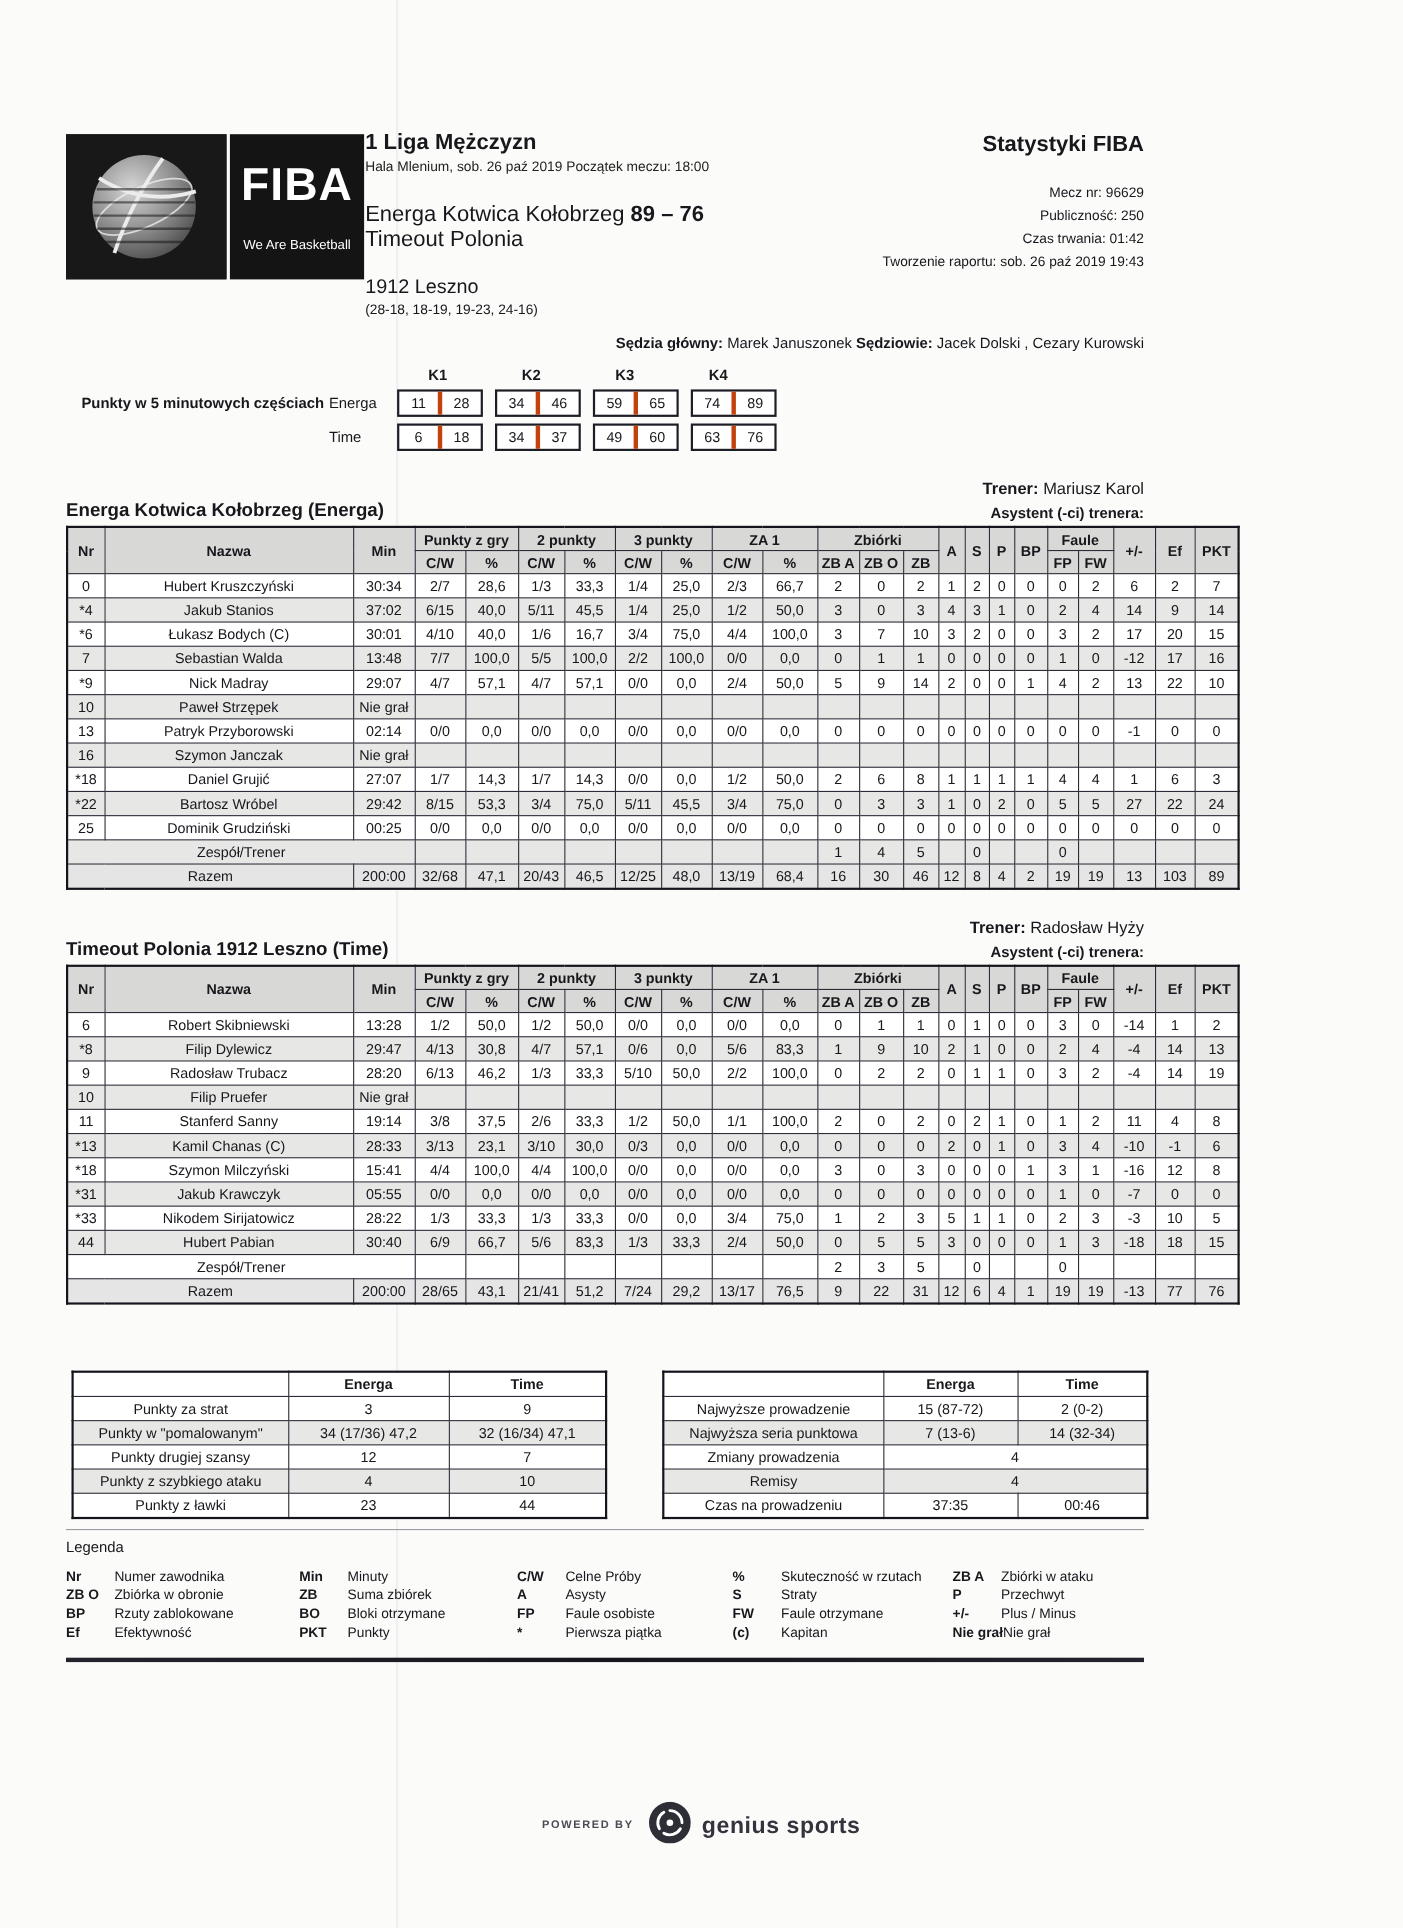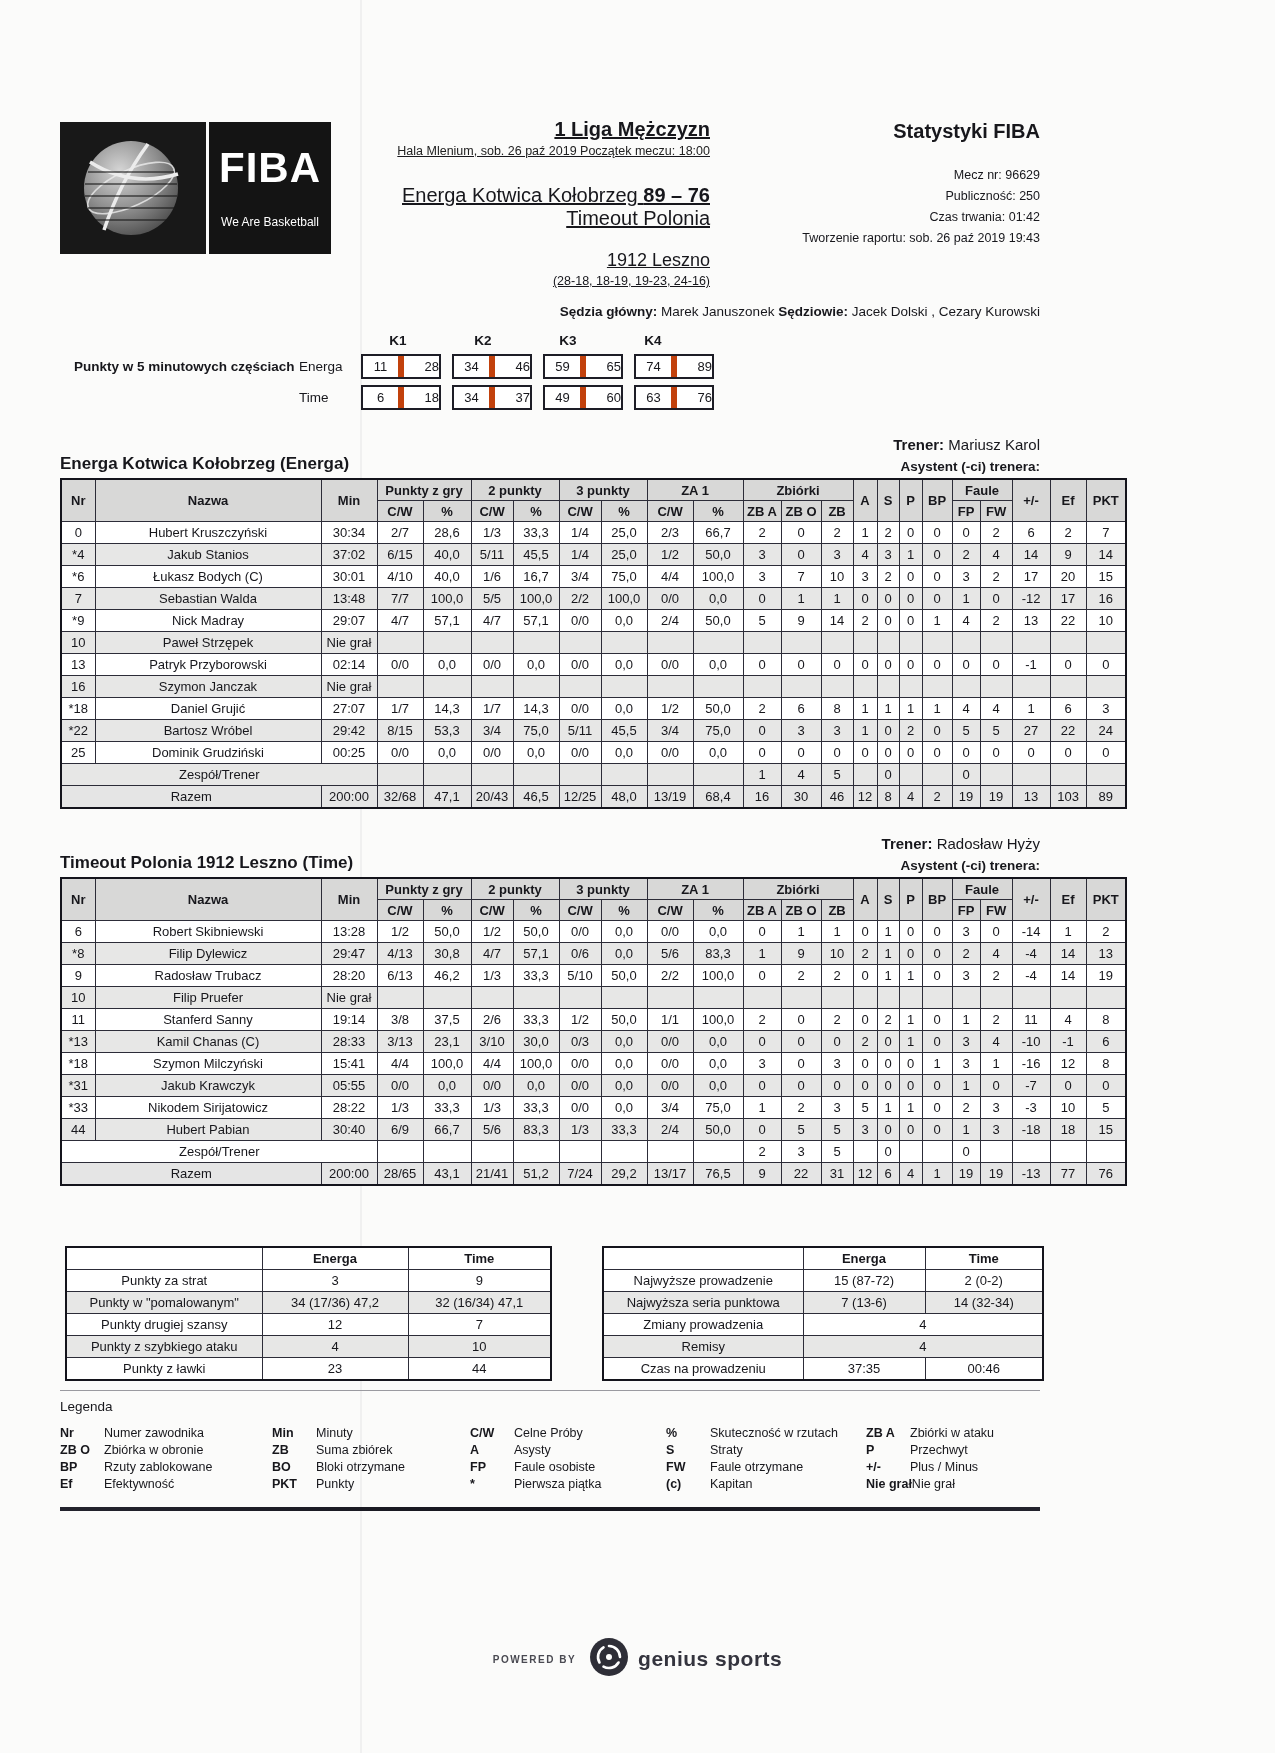--- a/index.html
+++ b/index.html
@@ -10,21 +10,21 @@
 
   
   .report-header{display:flex;height:148px;}
   .logo{width:272px;height:140px;display:flex;margin-top:10px;}
   .logo-ball{width:146px;height:132px;background:#181818;}
   .logo-ball svg{display:block;}
   .logo-word{width:122px;height:132px;background:#141414;margin-left:3px;color:#fff;
              display:flex;flex-direction:column;align-items:center;justify-content:center;}
   .logo-fiba{font-size:42px;font-weight:800;letter-spacing:1px;line-height:1;}
   .logo-tag{font-size:12px;margin-top:26px;white-space:nowrap;}
-  .center-head{flex:1;text-align:right;padding-top:6px;text-decoration:underline;}
+  .center-head{flex:1;text-align:left;padding-top:6px;}
   .league{font-size:20px;font-weight:bold;}
   .venue{font-size:12.5px;margin-top:3px;color:#222;}
   .match{font-size:20px;margin-top:26px;}
   .match b{font-weight:bold;}
   .match2{font-size:18px;margin-top:20px;}
   .qline{font-size:12.5px;margin-top:3px;}
   .right-head{width:330px;text-align:right;padding-top:8px;}
   .report-title{font-size:20px;font-weight:bold;}
   .meta{font-size:12.5px;line-height:21px;margin-top:22px;}
   .referee-line{text-align:right;margin-top:44px;font-size:13.5px;}
@@ -32,21 +32,21 @@
   
   .quarter-block{margin-top:14px;font-size:13.5px;}
   .q-row{display:flex;align-items:center;height:26px;margin-bottom:5px;}
   .q-caption{width:225px;padding-left:14px;font-weight:bold;}
   .q-team{width:62px;}
   .q-head{margin-left:301px;height:18px;margin-bottom:2px;display:flex;}
   .q-klabel{width:74px;margin-right:11px;text-align:center;font-weight:bold;}
   .q-pairs{display:flex;}
   .q-pair{display:flex;border:2px solid #1d1d26;margin-right:11px;background:#fff;}
   .q-cell{width:35px;height:21px;line-height:21px;text-align:center;font-size:13px;}
-  .q-cell + .q-cell{border-left:6px solid #c2410c;text-align:right;}
+  .q-cell + .q-cell{border-left:4px solid #c2410c;}
 
   
   .team-meta{margin-top:26px;text-align:right;font-size:15px;}
   .team-title-row{display:flex;justify-content:space-between;align-items:flex-end;margin-top:1px;margin-bottom:4px;}
   .team-title{font-size:17px;font-weight:bold;}
   .assistant{font-size:13.5px;font-weight:bold;}
 
   table.stats{width:100%;border-collapse:collapse;table-layout:fixed;border:2px solid #14141c;background:#fff;}
   table.stats th,table.stats td{border:1px solid #2c2c38;font-size:13px;text-align:center;
       padding:0 1px;height:21px;white-space:nowrap;overflow:hidden;}

